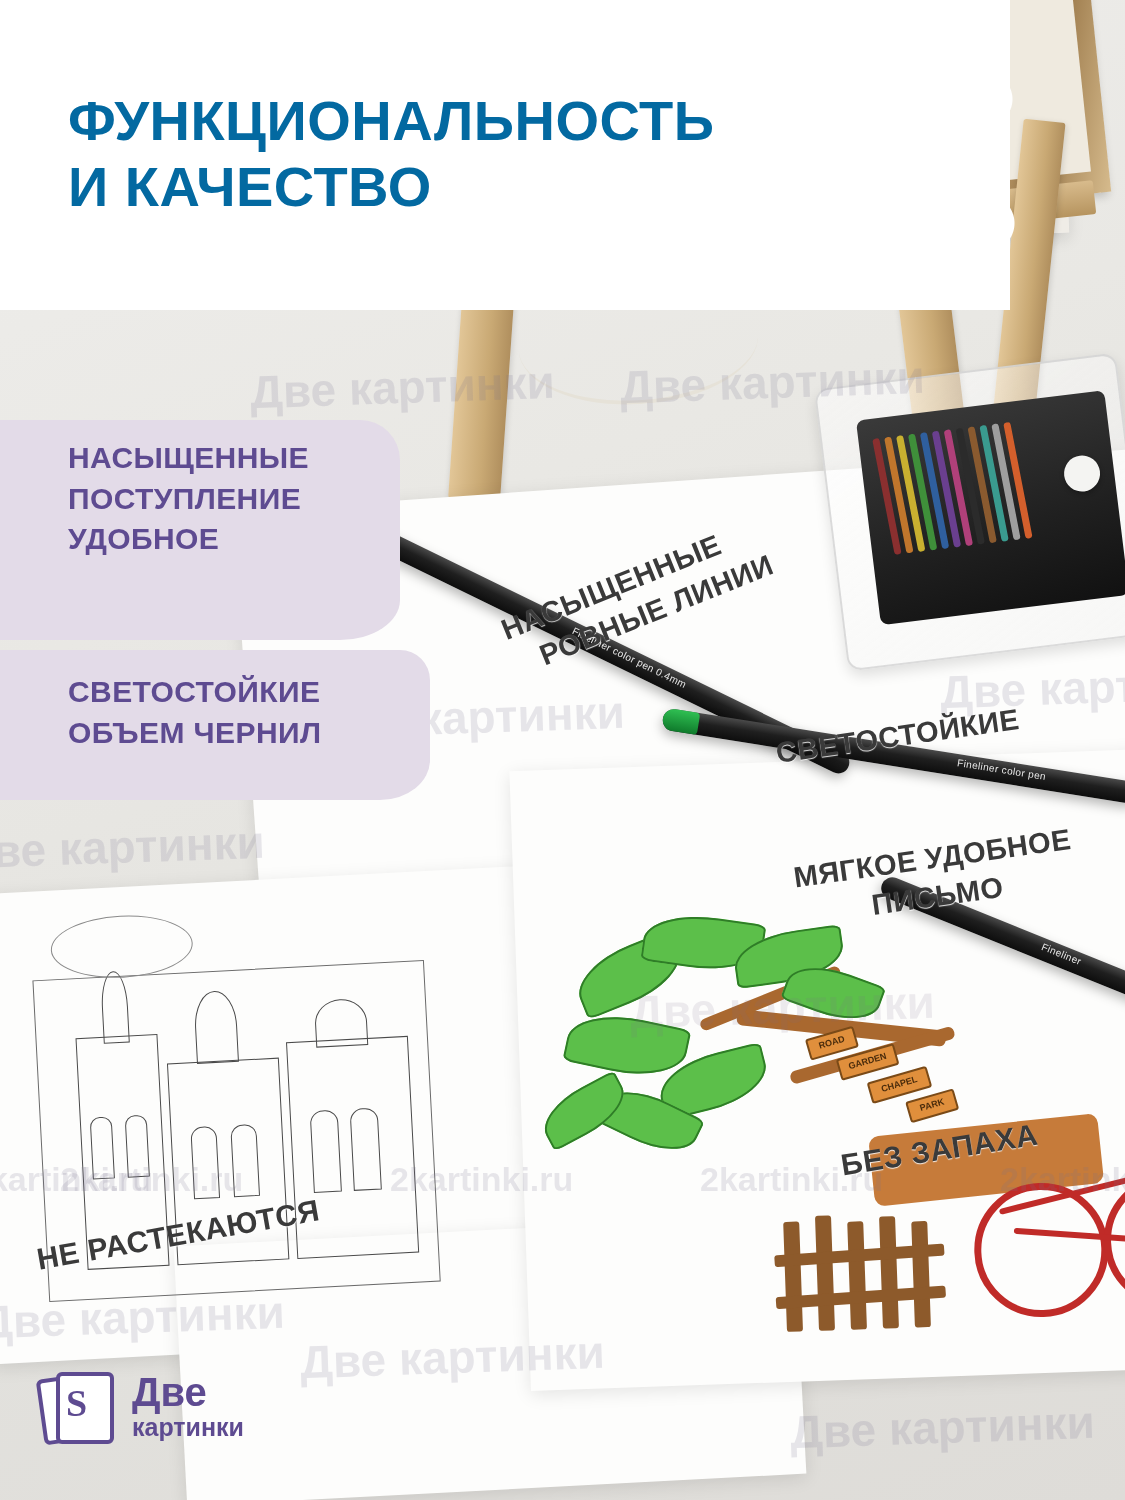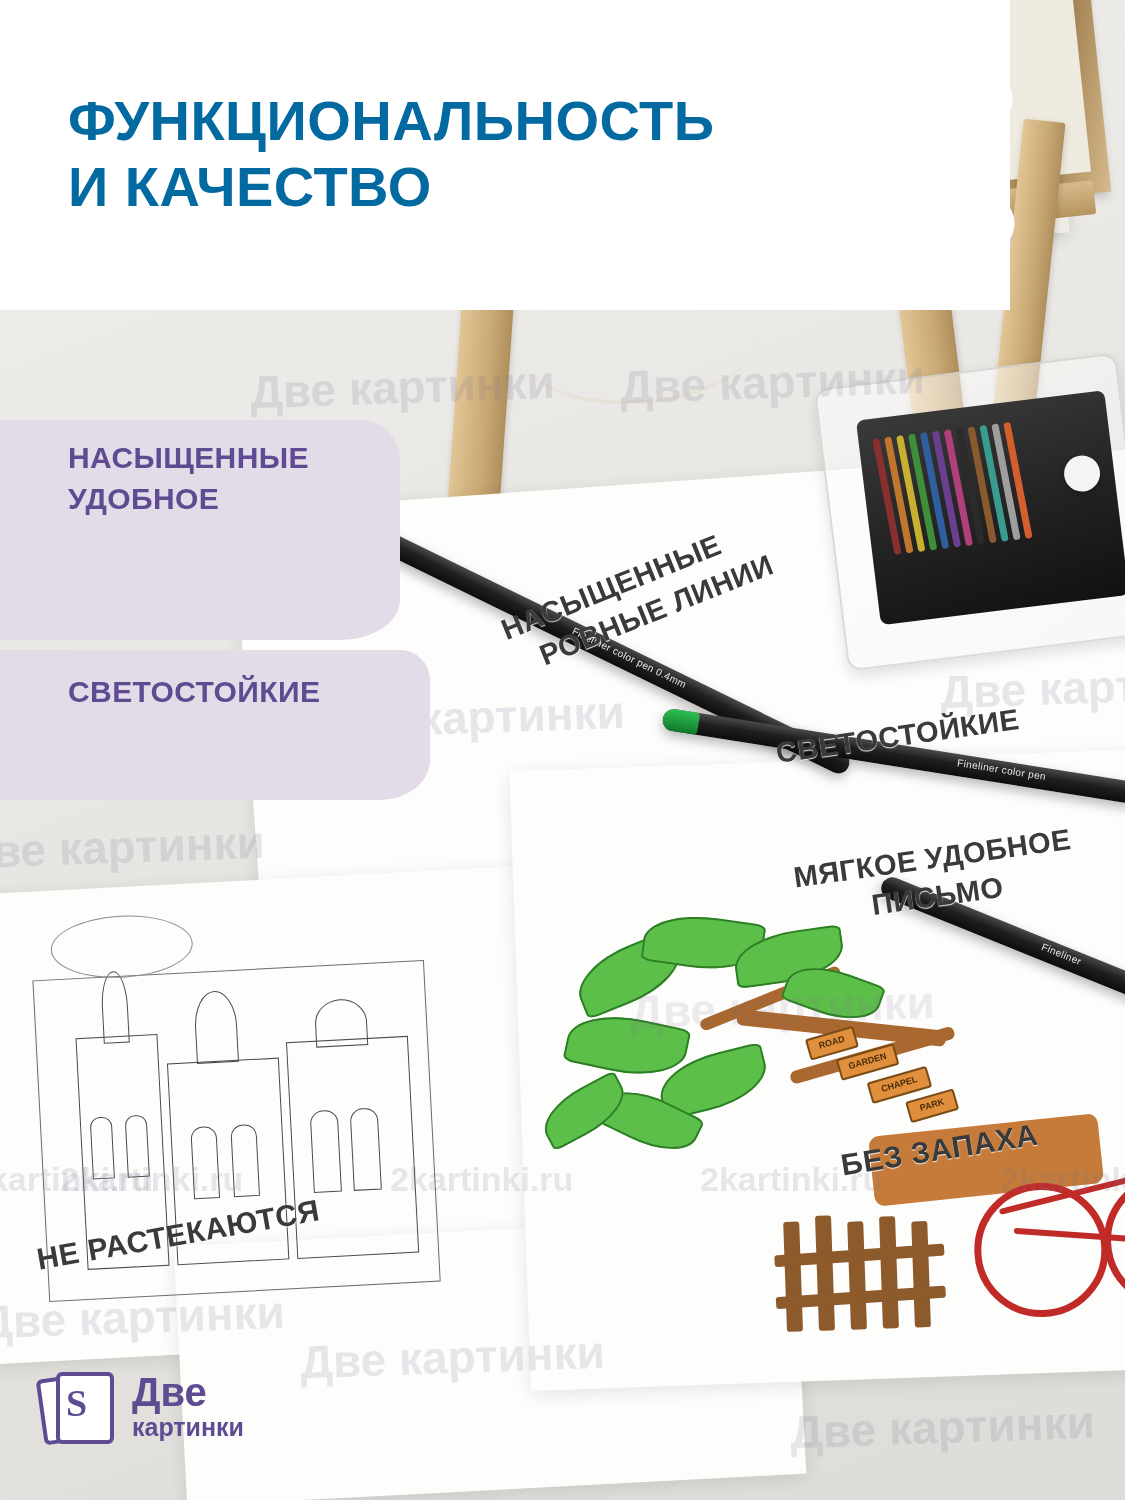--- a/index.html
+++ b/index.html
@@ -379,25 +379,27 @@
       <div>ФУНКЦИОНАЛЬНОСТЬ</div>
       <div>И КАЧЕСТВО</div>
     </div>
   </div>
 
   <div class="f1-bg"></div>
   <div class="f2-bg"></div>
 
   <div class="feature f1">
     <div>НАСЫЩЕННЫЕ</div>
+    <div>ПОСТУПЛЕНИЕ</div>
     <div>УДОБНОЕ</div>
   </div>
 
   <div class="feature f2">
     <div>СВЕТОСТОЙКИЕ</div>
+    <div>ОБЪЕМ ЧЕРНИЛ</div>
   </div>
 
   <div class="callout c1">
     <div>НАСЫЩЕННЫЕ</div>
     <div style="margin-left:26px;">РОВНЫЕ ЛИНИИ</div>
   </div>
 
   <div class="callout c2">СВЕТОСТОЙКИЕ</div>
 
   <div class="callout c3">

